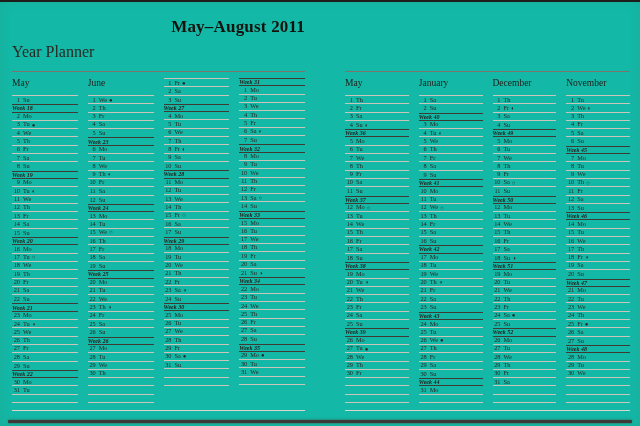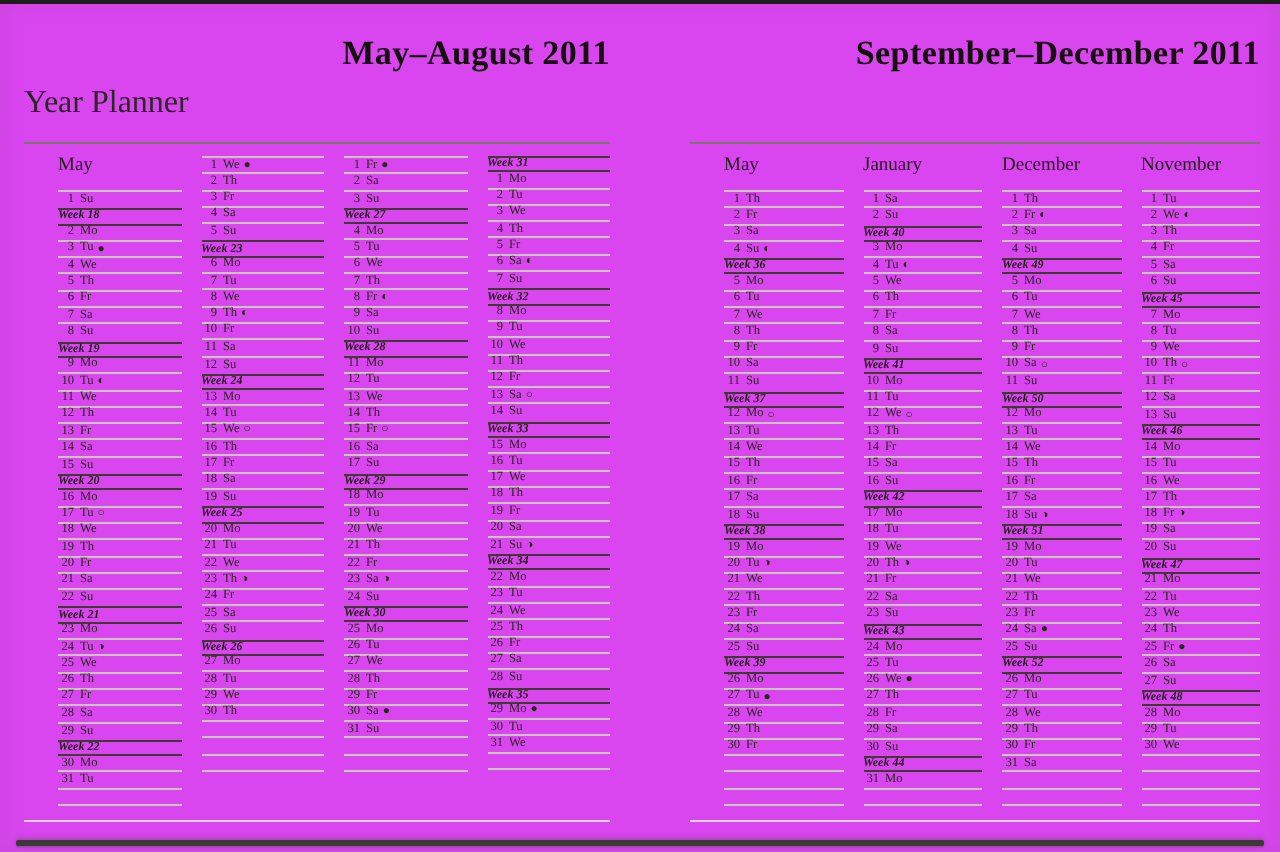--- a/index.html
+++ b/index.html
@@ -1,37 +1,37 @@
 <!DOCTYPE html>
 <html><head>
 <meta charset="utf-8">
 <style>
   html,body { margin:0; padding:0; background:#ffffff; }
   .scan {
     position:relative; width:640px; height:426px; overflow:hidden;
-    background:#d946ef;
+    background:#14b8a6;
     font-family:"Liberation Serif","DejaVu Serif",serif;
     box-shadow: inset 0 0 12px rgba(70,64,52,0.10);
   }
   .edge-top { position:absolute; top:0; left:0; width:100%; height:2px; background:#1f1d1a; }
   .edge-bottom {
     position:absolute; left:8px; right:8px; top:420px; height:3px; background:#3c3a36;
     border-radius:1px; box-shadow:0 -1px 2px rgba(80,75,65,0.35), 0 1px 1px rgba(80,75,65,0.30);
   }
   .page { position:absolute; top:0; height:100%; }
   .page-left  { left:12px;  width:293px; }
   .page-right { left:345px; width:285px; }
   .title {
     position:absolute; top:17px; right:0; margin:0; white-space:nowrap;
     font-size:17px; font-weight:bold; color:#15120e; letter-spacing:0.2px;
   }
   .section-label { position:absolute; top:43px; left:0; font-size:16px; color:#2b2722; }
   .head-rule { position:absolute; top:71px; left:0; right:0; height:1px; background:#7a766d; }
   .months {
-    position:absolute; top:78px; left:17px; right:0;
+    position:absolute; top:78px; left:0; right:0;
     display:grid; grid-template-columns:repeat(4,1fr); column-gap:10px;
   }
   .month-name { height:17px; font-size:9.5px; color:#211d18; }
   .rows.has-top { border-top:1px solid #cac5bb; }
   .row {
     height:8.3px; box-sizing:border-box; display:flex; align-items:center;
     border-bottom:1px solid #cac5bb; font-size:6.3px; line-height:1; color:#29251f;
   }
   .row.pre-week { border-bottom:none; }
   .row.week {
@@ -197,20 +197,21 @@
               <span class="wd">Mo</span>
             </div>
             <div class="row day">
               <span class="num">31</span>
               <span class="wd">Tu</span>
             </div>
             <div class="row blank"></div>
           </div>
         </div>
         <div>
+          <div class="month-name">June</div>
           <div class="rows has-top">
             <div class="row day">
               <span class="num">1</span>
               <span class="wd">We</span>
               <span class="moon">●</span>
             </div>
             <div class="row day">
               <span class="num">2</span>
               <span class="wd">Th</span>
             </div>
@@ -639,21 +640,20 @@
               <span class="wd">We</span>
             </div>
             <div class="row blank"></div>
           </div>
         </div>
       </div>
     <div class="bottom-rule"></div>
   </div>
 
   <div class="page page-right">
-    <h1 class="title">September–December 2011</h1>
     <div class="head-rule"></div>
     <div class="months" id="months-right">
         <div>
           <div class="month-name">May</div>
           <div class="rows has-top">
             <div class="row day">
               <span class="num">1</span>
               <span class="wd">Th</span>
             </div>
             <div class="row day">

